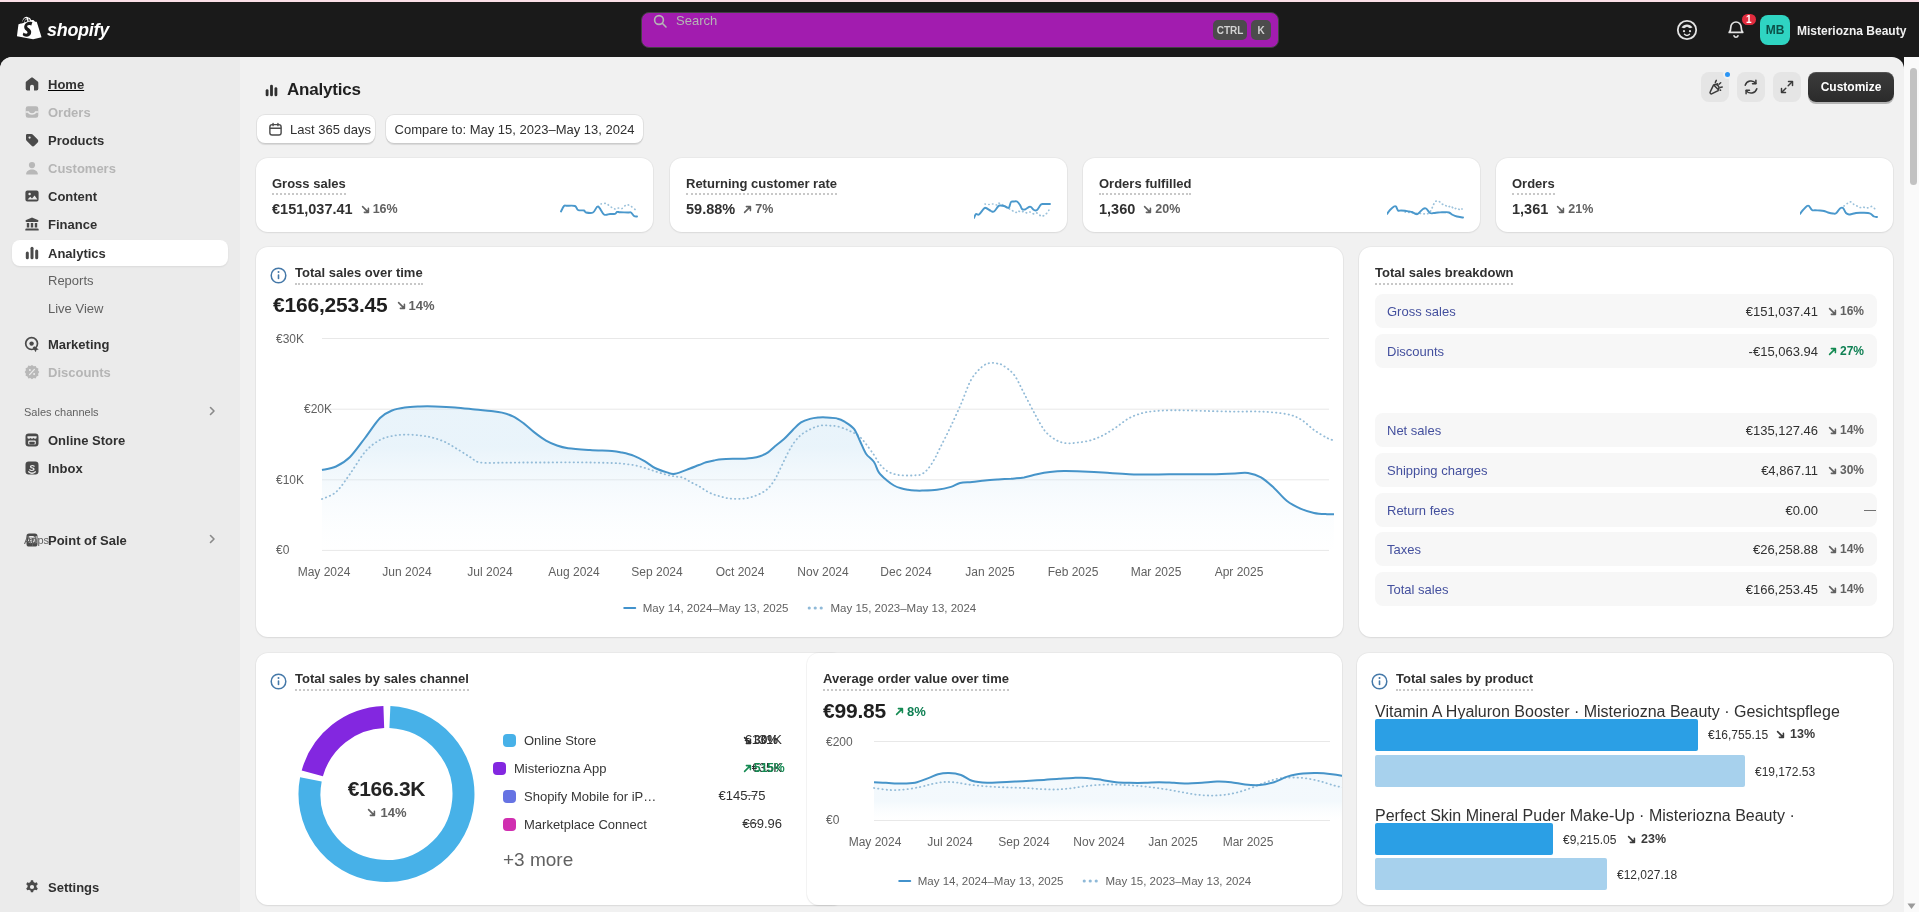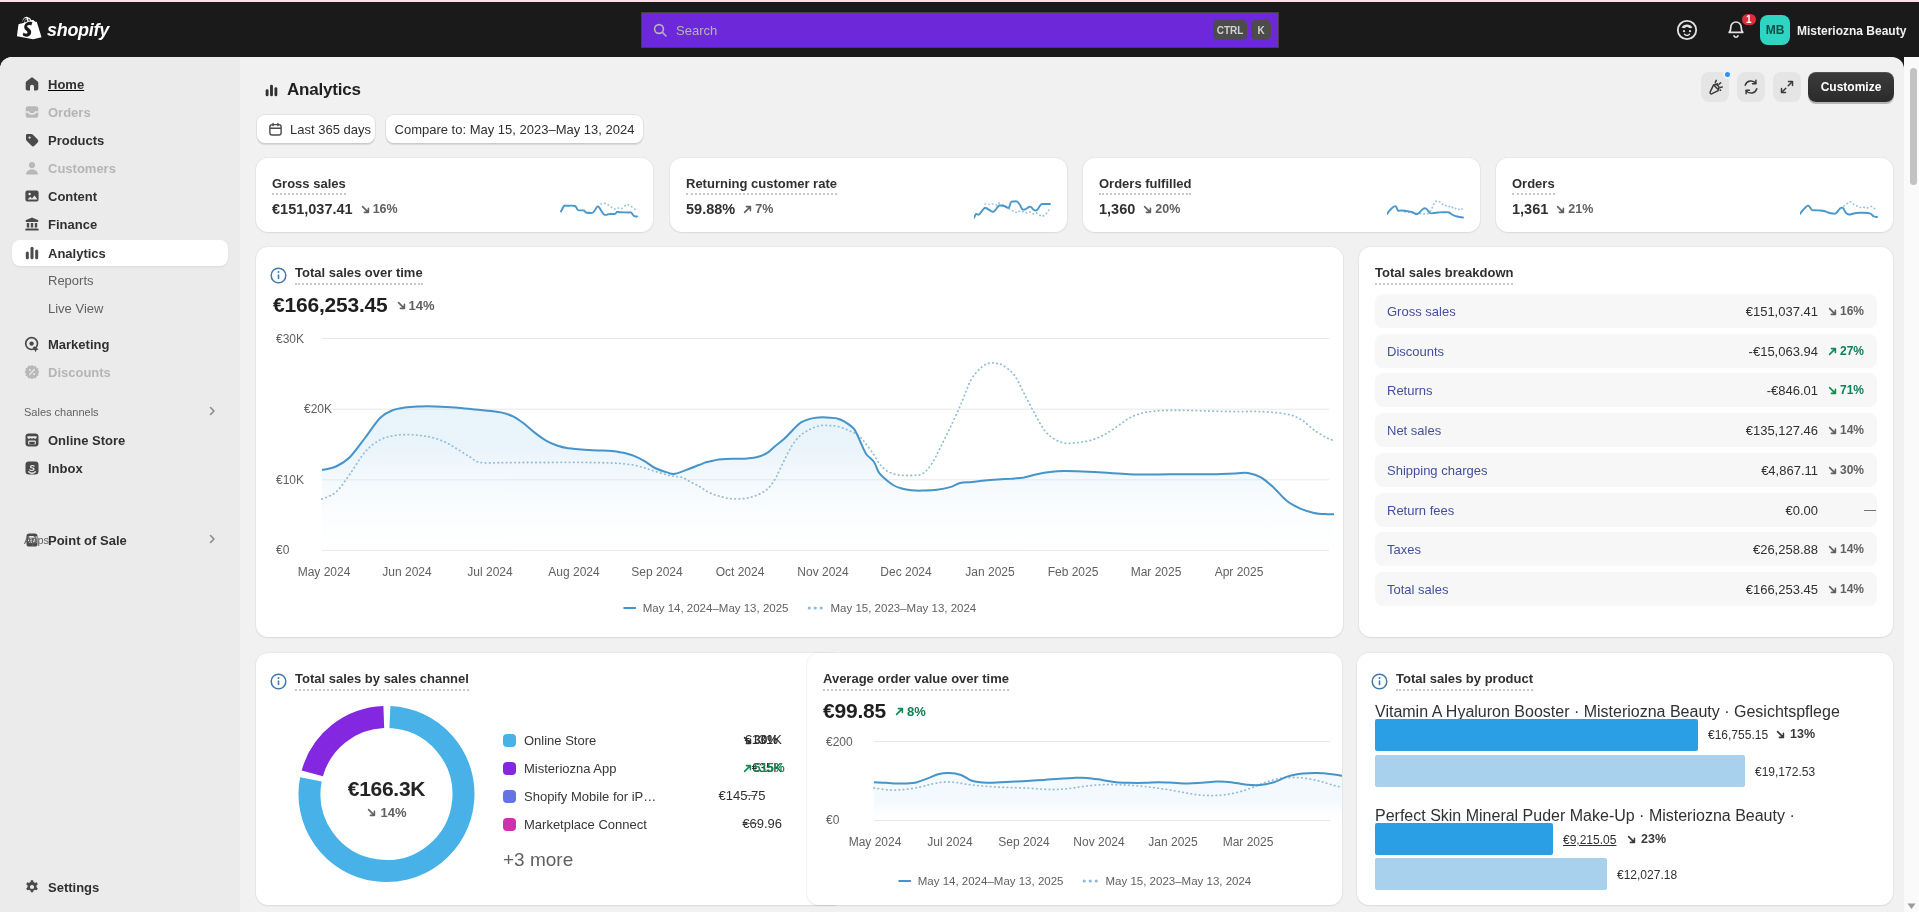--- a/index.html
+++ b/index.html
@@ -3,21 +3,21 @@
 <meta charset="utf-8">
 <style>
 * { margin:0; padding:0; box-sizing:border-box; }
 html,body { width:1919px; height:912px; overflow:hidden; }
 body { font-family:"Liberation Sans", sans-serif; background:#1a1a1a; position:relative; }
 .pinkbar { position:absolute; top:0; left:0; width:1919px; height:2px; background:#fbdfe7; z-index:60; }
 
 .topbar { position:absolute; top:2px; left:0; width:1919px; height:55px; background:#1a1a1a; z-index:50; }
 .logo { position:absolute; left:17px; top:14px; display:flex; align-items:center; gap:5px; }
 .logotext { color:#fff; font-size:18px; font-weight:700; font-style:italic; letter-spacing:-0.3px; }
-.search { position:absolute; left:641px; top:10px; width:638px; height:36px; background:#6d28d9; border:1px solid #414141; border-radius:0; display:flex; align-items:center; padding:0 10px; }
+.search { position:absolute; left:641px; top:10px; width:638px; height:36px; background:#a21caf; border:1px solid #414141; border-radius:8px; display:flex; padding:0 10px; }
 .search .stext { color:#b5b5b5; font-size:13px; margin-left:8px; }
 .kbd { position:absolute; top:18px; height:20px; border-radius:5px; background:#4c4c4c; color:#d2d2d2; font-size:10px; font-weight:700; display:flex; align-items:center; justify-content:center; }
 .hicon { position:absolute; top:17px; }
 .avatar { position:absolute; left:1760px; top:13px; width:30px; height:30px; border-radius:8px; background:#2fd4c2; color:#0c5149; font-size:12px; font-weight:700; display:flex; align-items:center; justify-content:center; }
 .uname { position:absolute; left:1797px; top:22px; color:#f1f1f1; font-size:12px; font-weight:700; }
 .badge { position:absolute; left:1740px; top:10px; min-width:16px; height:15px; background:#e22c3e; border-radius:8px; color:#fff; font-size:10px; font-weight:700; display:flex; align-items:center; justify-content:center; padding:0 4px; border:2px solid #1a1a1a; }
 
 .frame { position:absolute; top:57px; left:0; width:1904px; height:855px; background:#f1f1f1; border-radius:12px 12px 0 0; overflow:hidden; }
 .sidebar { position:absolute; top:0; left:0; width:240px; height:855px; background:#ebebeb; }
 
@@ -399,27 +399,20 @@
               <path d="M2.6 2.6 L8.1 8.1 M8.4 4.4 V8.4 H4.4" stroke="#616161" stroke-width="1.6" fill="none" stroke-linecap="round" stroke-linejoin="round"></path>
             </svg>16%</span>
         </div>
 <div class="brow" style="top:87px;">
           <span class="n">Discounts</span>
           <span class="v">-€15,063.94</span>
           <span class="p green" style="display:flex;align-items:center;gap:2px;"><svg width="11" height="11" viewBox="0 0 11 11" style="flex:none;vertical-align:-1px">
               <path d="M2.6 8.4 L8.1 2.9 M4.4 2.6 H8.4 V6.6" stroke="#148a52" stroke-width="1.6" fill="none" stroke-linecap="round" stroke-linejoin="round"></path>
             </svg>27%</span>
         </div>
-<div class="brow" style="top:126px;">
-          <span class="n">Returns</span>
-          <span class="v">-€846.01</span>
-          <span class="p green" style="display:flex;align-items:center;gap:2px;"><svg width="11" height="11" viewBox="0 0 11 11" style="flex:none;vertical-align:-1px">
-              <path d="M2.6 2.6 L8.1 8.1 M8.4 4.4 V8.4 H4.4" stroke="#148a52" stroke-width="1.6" fill="none" stroke-linecap="round" stroke-linejoin="round"></path>
-            </svg>71%</span>
-        </div>
 <div class="brow" style="top:166px;">
           <span class="n">Net sales</span>
           <span class="v">€135,127.46</span>
           <span class="p" style="display:flex;align-items:center;gap:2px;"><svg width="11" height="11" viewBox="0 0 11 11" style="flex:none;vertical-align:-1px">
               <path d="M2.6 2.6 L8.1 8.1 M8.4 4.4 V8.4 H4.4" stroke="#616161" stroke-width="1.6" fill="none" stroke-linecap="round" stroke-linejoin="round"></path>
             </svg>14%</span>
         </div>
 <div class="brow" style="top:206px;">
           <span class="n">Shipping charges</span>
           <span class="v">€4,867.11</span>
@@ -467,21 +460,21 @@
             </svg>14%</div>
         </div>
 <div class="dlrow" style="left:247px; top:77px;">
           <span class="sw" style="background:#47b1e8"></span>
           <span class="n">Online Store</span>
         </div>
 <div class="dlval" style="right:62px; top:79px; width:80px;">€131K</div>
 <div class="dlpct" style="left:486px; top:80px; color:#303030; display:flex; align-items:center; gap:1px;"><svg width="11" height="11" viewBox="0 0 11 11" style="flex:none;vertical-align:-1px">
             <path d="M2.6 2.6 L8.1 8.1 M8.4 4.4 V8.4 H4.4" stroke="#303030" stroke-width="1.6" fill="none" stroke-linecap="round" stroke-linejoin="round"></path>
           </svg>30%</div>
-<div class="dlrow" style="left:247px; top:105px;">
+<div class="dlrow" style="left:237px; top:105px;">
           <span class="sw" style="background:#8327e0"></span>
           <span class="n">Misteriozna App</span>
         </div>
 <div class="dlval" style="right:62px; top:107px; width:80px;">€35K</div>
 <div class="dlpct" style="left:486px; top:108px; color:#148a52; display:flex; align-items:center; gap:1px;"><svg width="11" height="11" viewBox="0 0 11 11" style="flex:none;vertical-align:-1px">
             <path d="M2.6 8.4 L8.1 2.9 M4.4 2.6 H8.4 V6.6" stroke="#148a52" stroke-width="1.6" fill="none" stroke-linecap="round" stroke-linejoin="round"></path>
           </svg>515%</div>
 <div class="dlrow" style="left:247px; top:133px;">
           <span class="sw" style="background:#6673e3"></span>
           <span class="n">Shopify Mobile for iP…</span>
@@ -542,21 +535,21 @@
 <div class="prodlabel" style="left:18px; top:50px;">Vitamin A Hyaluron Booster · Misteriozna Beauty · Gesichtspflege</div>
 <div class="pbar" style="left:18px; top:66px; width:323px; height:32px; background:#2b9fe5;"></div>
 <div class="pbarval" style="left:351px; top:75px;">€16,755.15</div>
 <div class="pbarval" style="left:418px; top:74px; font-weight:700; font-size:12.5px; color:#3a3a3a; display:flex; align-items:center; gap:4px;"><svg width="11" height="11" viewBox="0 0 11 11" style="flex:none;vertical-align:-1px">
             <path d="M2.6 2.6 L8.1 8.1 M8.4 4.4 V8.4 H4.4" stroke="#3a3a3a" stroke-width="1.6" fill="none" stroke-linecap="round" stroke-linejoin="round"></path>
           </svg>13%</div>
 <div class="pbar" style="left:18px; top:102px; width:370px; height:32px; background:#a7d1ed;"></div>
 <div class="pbarval" style="left:398px; top:112px;">€19,172.53</div>
 <div class="prodlabel" style="left:18px; top:154px;">Perfect Skin Mineral Puder Make-Up · Misteriozna Beauty · Gesichtspflege</div>
 <div class="pbar" style="left:18px; top:170px; width:178px; height:32px; background:#2b9fe5;"></div>
-<div class="pbarval" style="left:206px; top:180px;text-decoration:underline;">€9,215.05</div>
+<div class="pbarval" style="left:206px; top:180px;">€9,215.05</div>
 <div class="pbarval" style="left:269px; top:179px; font-weight:700; font-size:12.5px; color:#3a3a3a; display:flex; align-items:center; gap:4px;"><svg width="11" height="11" viewBox="0 0 11 11" style="flex:none;vertical-align:-1px">
             <path d="M2.6 2.6 L8.1 8.1 M8.4 4.4 V8.4 H4.4" stroke="#3a3a3a" stroke-width="1.6" fill="none" stroke-linecap="round" stroke-linejoin="round"></path>
           </svg>23%</div>
 <div class="pbar" style="left:18px; top:205px; width:232px; height:32px; background:#a7d1ed;"></div>
 <div class="pbarval" style="left:260px; top:215px;">€12,027.18</div>
 </div>
 
 </div>
 </div>
 <div class="scrolltrack">

